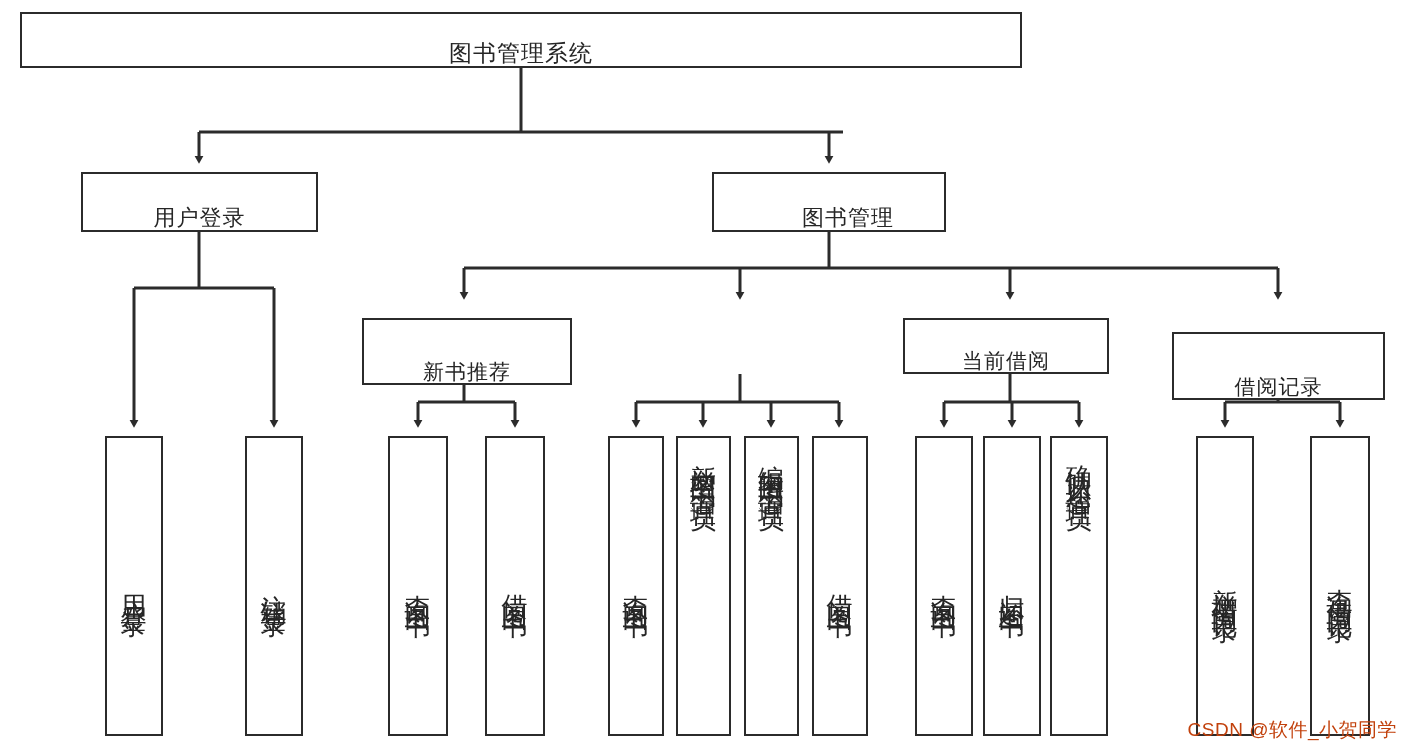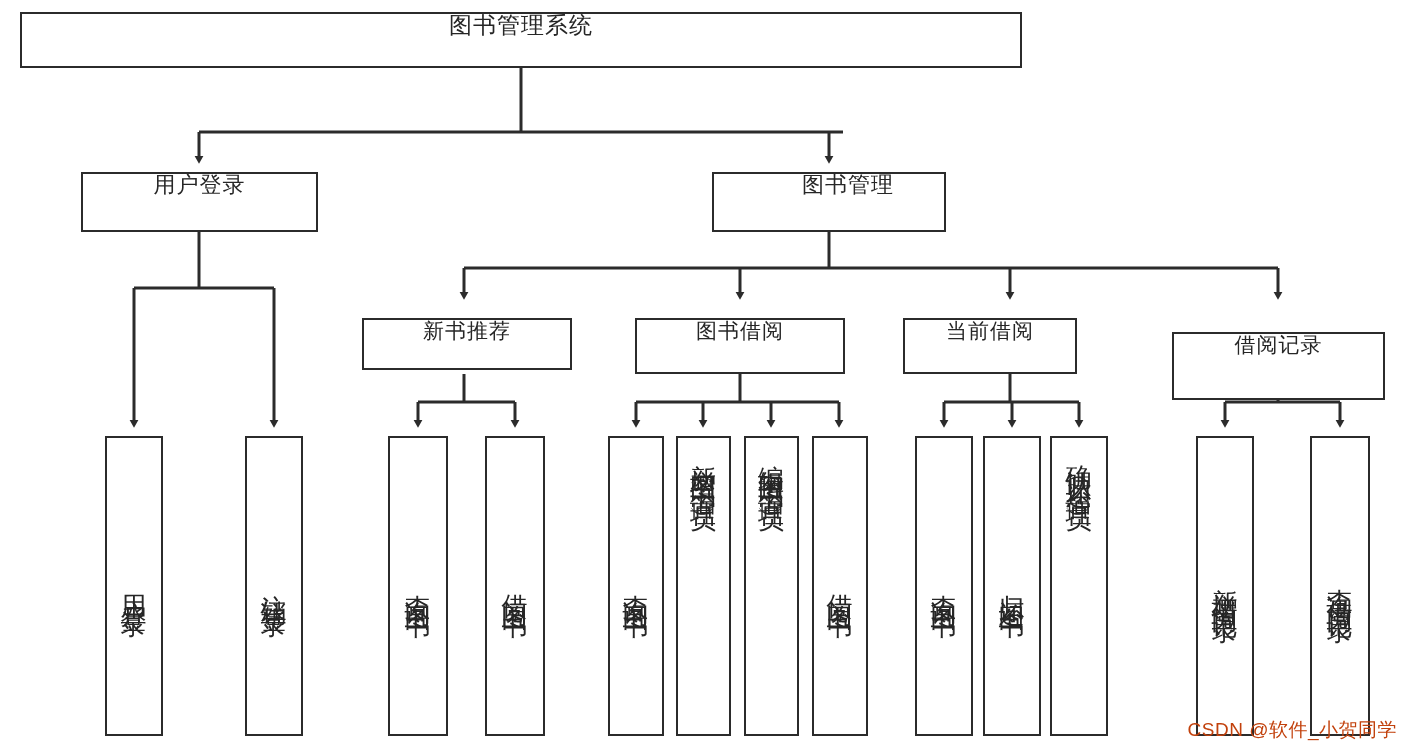--- a/index.html
+++ b/index.html
@@ -22,21 +22,21 @@
     width:1405px; height:747px;
     pointer-events:none;
   }
   
   .node{
     position:absolute;
     box-sizing:border-box;
     background:#ffffff;
     border:2.5px solid #2b2b2b;
     display:flex;
-    align-items:flex-start;
+    align-items:flex-end;
     justify-content:center;
     overflow:hidden;
   }
   .node .label{
     display:block;
     text-align:center;
     line-height:1.04;
     letter-spacing:0.5px;
     color:#262626;
     white-space:pre-wrap;
@@ -139,27 +139,24 @@
     <span class="label">图书管理系统</span>
   </div>
 
   <div class="node horiz lvl2" style="left:81px;top:172px;width:237px;height:60px;">
     <span class="label">用户登录</span>
   </div>
   <div class="node horiz lvl2" style="left:712px;top:172px;width:234px;height:60px;padding-left:38px;">
     <span class="label">图书管理</span>
   </div>
 
-  <div class="node horiz lvl3" style="left:362px;top:318px;width:210px;height:52px;">
+  <div class="node horiz lvl3" style="left:362px;top:318px;width:210px;height:67px;">
     <span class="label">新书推荐</span>
   </div>
-  <div class="node horiz lvl3" style="left:635px;top:318px;width:210px;height:56px;">
-    <span class="label">图书借阅</span>
-  </div>
-  <div class="node horiz lvl3" style="left:903px;top:318px;width:174px;height:56px;">
+  <div class="node horiz lvl3" style="left:903px;top:318px;width:206px;height:56px;">
     <span class="label">当前借阅</span>
   </div>
   <div class="node horiz lvl3" style="left:1172px;top:332px;width:213px;height:68px;">
     <span class="label">借阅记录</span>
   </div>
 
   <div class="node vert center-text" style="left:105px;top:436px;width:58px;height:300px;">
     <span class="label">用户登录</span>
   </div>
   <div class="node vert center-text" style="left:245px;top:436px;width:58px;height:300px;">

